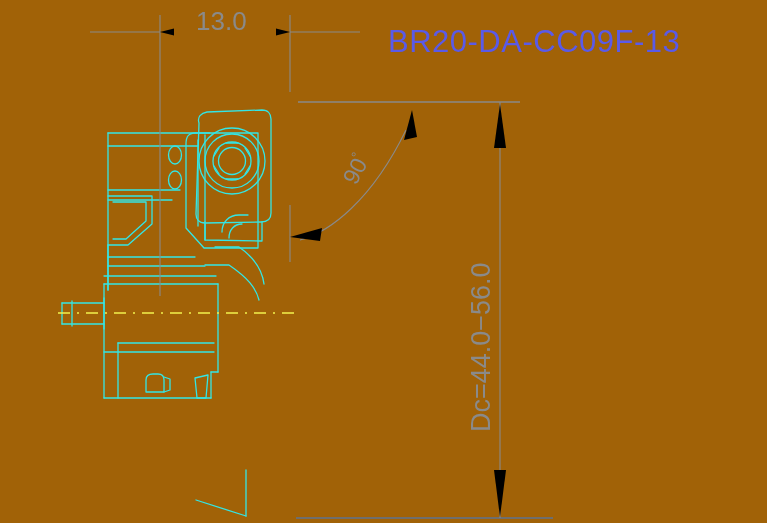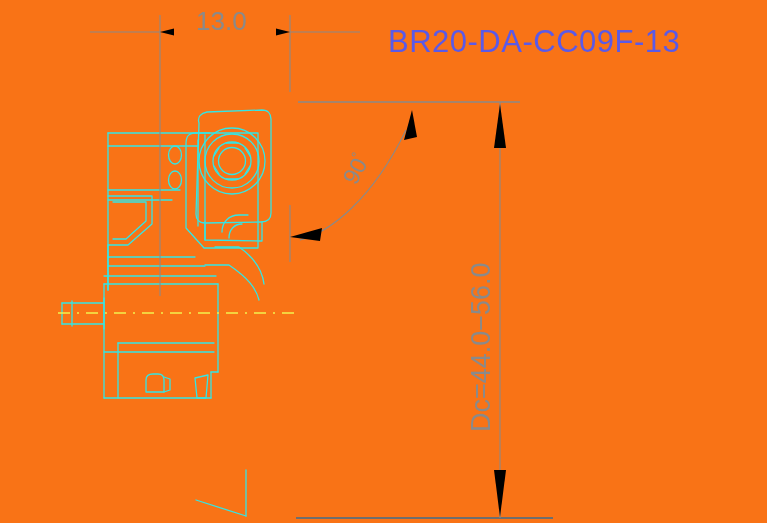--- a/index.html
+++ b/index.html
@@ -7,21 +7,21 @@
     padding: 0;
     background: #ffffff;
   }
   body {
     font-family: "Liberation Sans", sans-serif;
   }
   #canvas-root {
     position: relative;
     width: 767px;
     height: 523px;
-    background: #f97316;
+    background: #a16207;
     overflow: hidden;
   }
   #cad-svg {
     position: absolute;
     top: 0;
     left: 0;
     width: 767px;
     height: 523px;
     display: block;
   }

